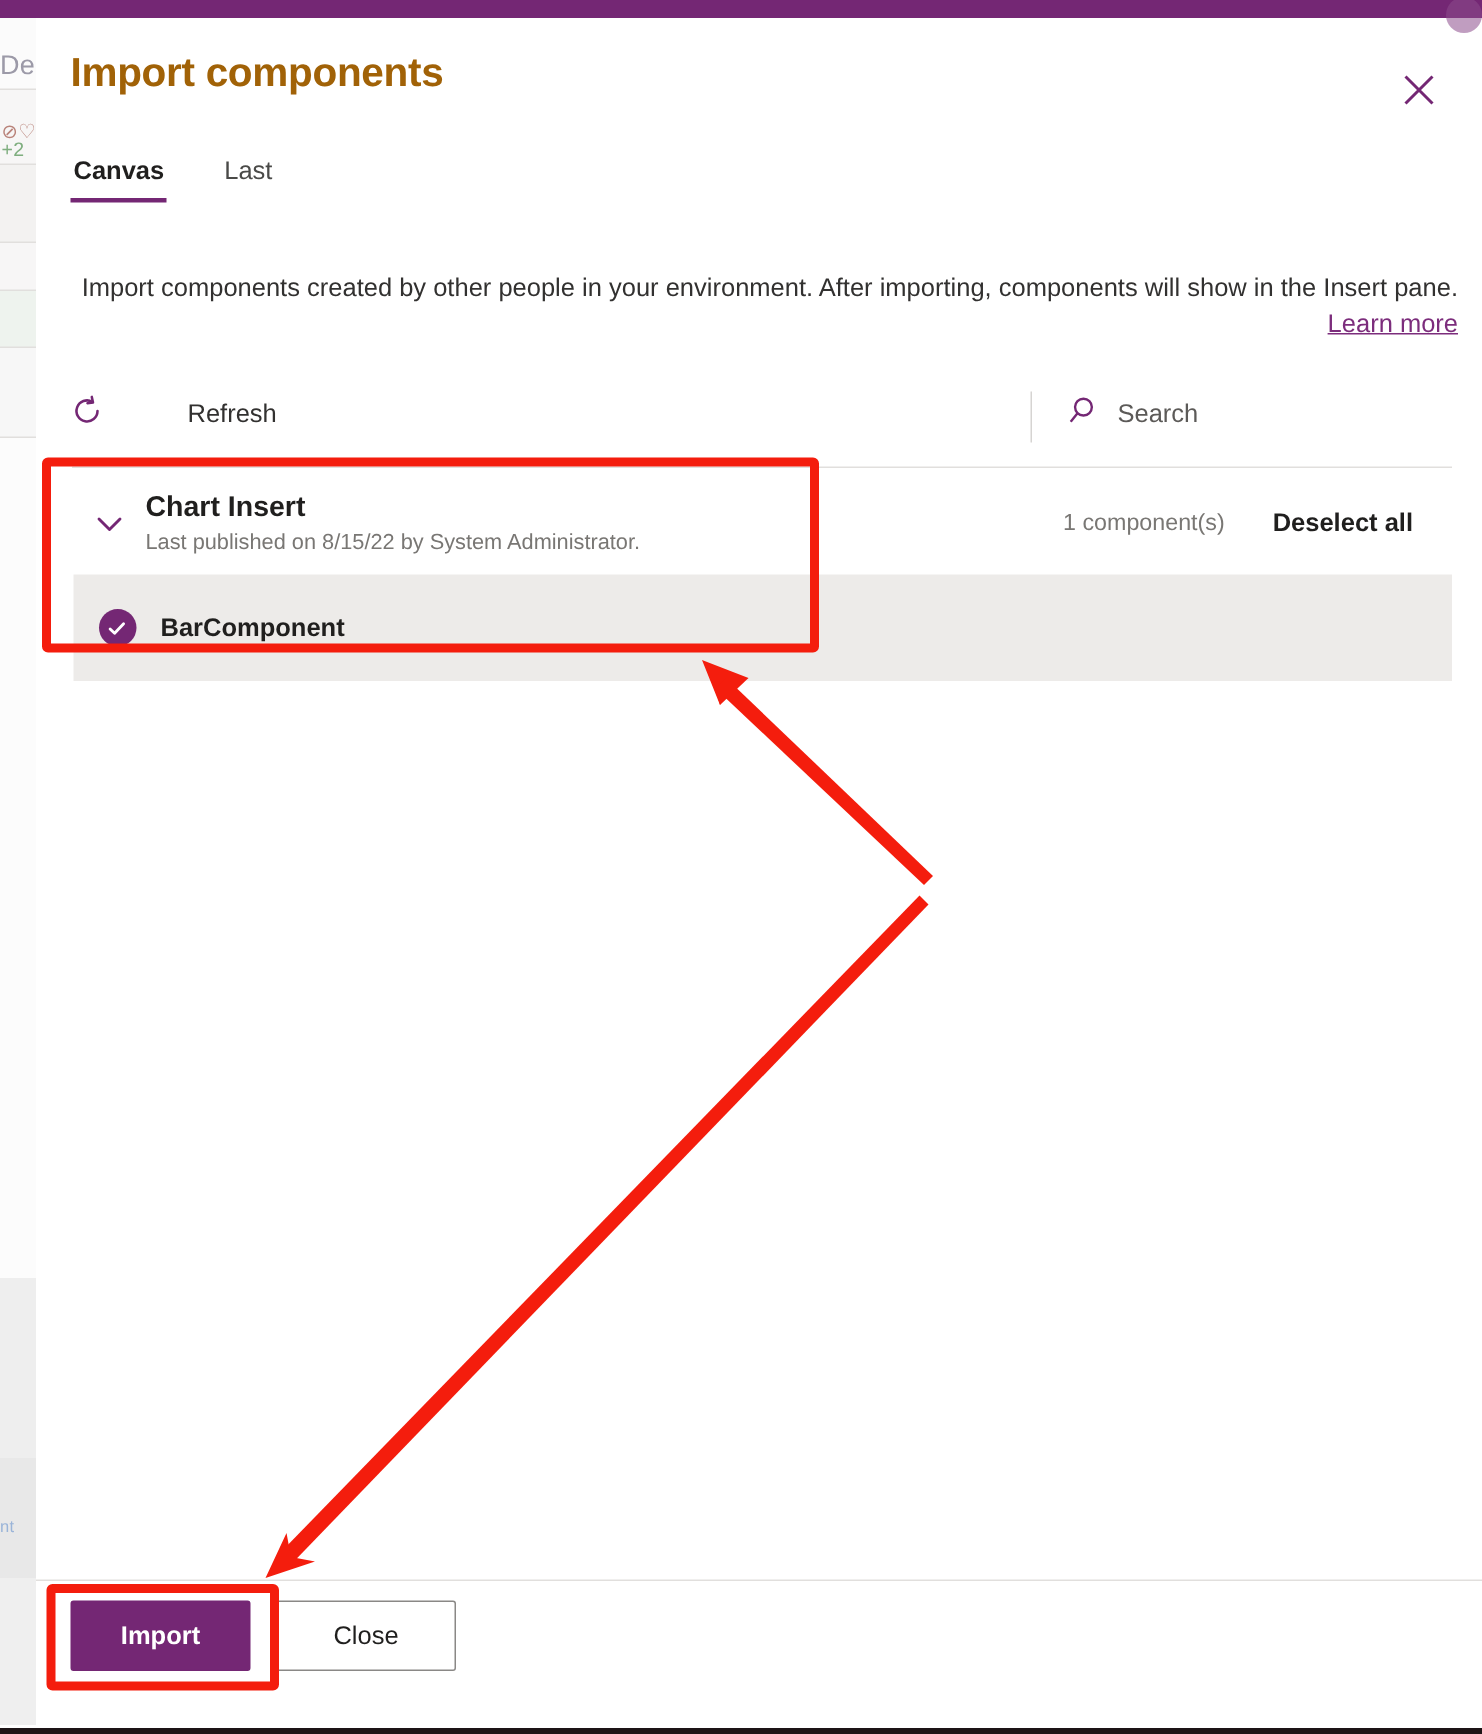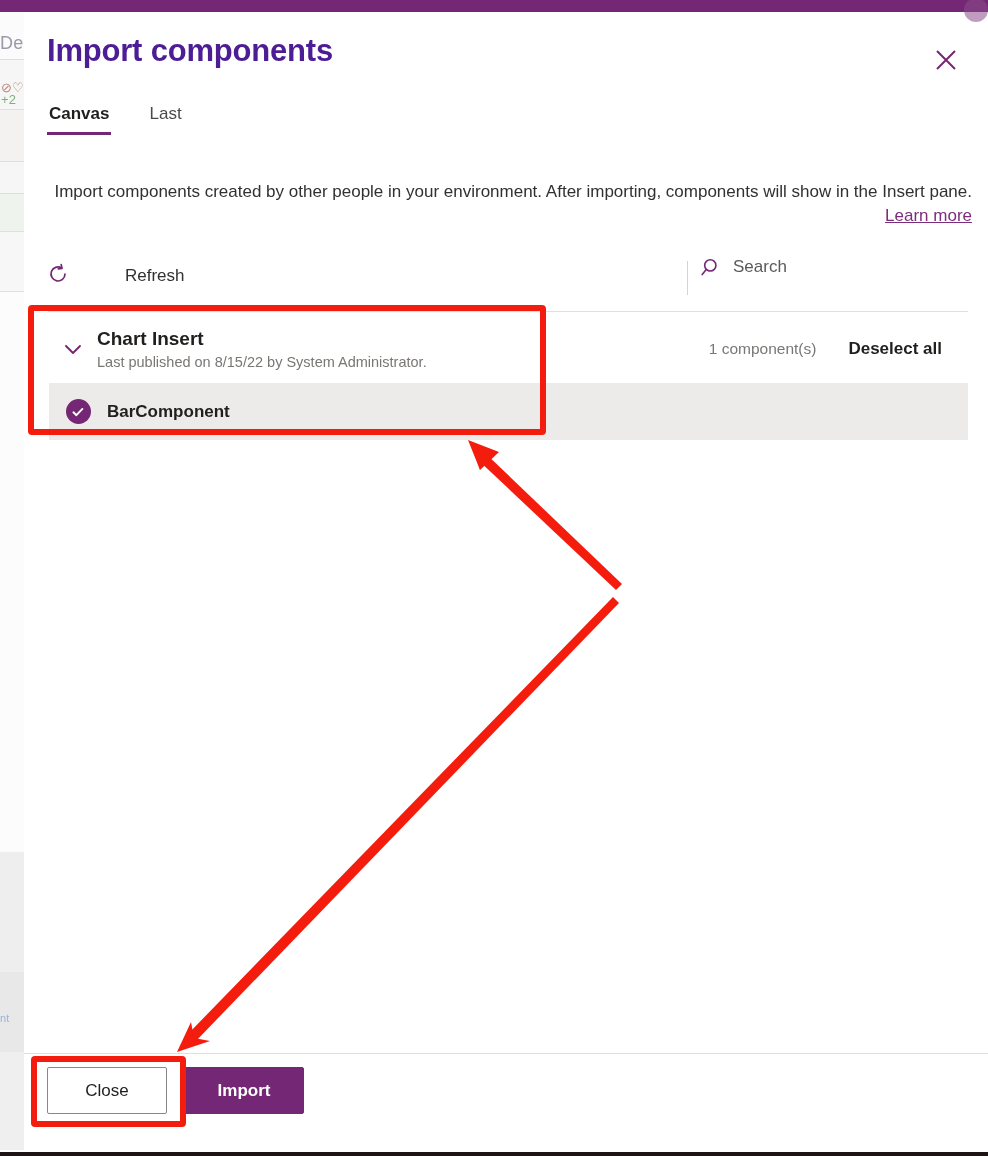--- a/index.html
+++ b/index.html
@@ -85,23 +85,23 @@
   .top-avatar {
     position: absolute; left: 940px; top: -14px;
     width: 24px; height: 24px; border-radius: 50%;
     background: #8d4c8d;
     opacity: 0.55;
   }
 
   .dialog-title {
     position: absolute;
     left: 23px; top: 21px;
-    font-size: 31px;
+    font-size: 27px;
     font-weight: 600;
-    color: #4c1d95;
+    color: #a16207;
     letter-spacing: -0.2px;
   }
 
   .close-btn {
     position: absolute;
     left: 900px; top: 26px;
     width: 44px; height: 44px;
     display: flex; align-items: center; justify-content: center;
     cursor: pointer;
     background: transparent;
@@ -163,22 +163,22 @@
     display: flex; align-items: center; gap: 10px;
     cursor: pointer;
     padding-right: 6px;
   }
   .refresh-label { font-size: 17px; color: #323130; margin-left: 46px; }
 
   .search-wrap {
     position: absolute;
     left: 640px; top: 2px;
     height: 38px;
-    display: flex; gap: 12px;
-    padding-left: 12px;
+    display: flex; align-items: center; gap: 12px;
+    padding-left: 24px;
     cursor: text;
   }
   .search-divider {
     position: absolute; left: 0; top: 4px;
     width: 1px; height: 34px;
     background: #d6d4d2;
   }
   .search-placeholder {
     font-size: 17px;
     color: #5c5a58;
@@ -229,21 +229,21 @@
     font-size: 17px;
     font-weight: 600;
     color: #201f1e;
     margin-right: 26px;
     cursor: pointer;
     white-space: nowrap;
   }
 
   .component-row {
     position: relative;
-    height: 57px;
+    height: 71px;
     display: flex; align-items: center;
     background: #edebe9;
     cursor: pointer;
   }
   .row-check {
     width: 58px; flex: 0 0 58px;
     display: flex; align-items: center; justify-content: center;
   }
   .check-circle {
     width: 25px; height: 25px;
@@ -401,22 +401,22 @@
               <path d="M3.4 8.3 L6.4 11.2 L12.4 4.9" stroke="#ffffff" stroke-width="1.9" fill="none" stroke-linecap="round" stroke-linejoin="round"></path>
             </svg>
           </div>
         </div>
         <div class="row-label">BarComponent</div>
       </div>
     </div>
 
     <div class="footer-divider"></div>
     <div class="footer">
+      <div class="btn btn-primary">Import</div>
       <div class="btn btn-secondary">Close</div>
-      <div class="btn btn-primary">Import</div>
     </div>
 
   </div>
 
   <div class="bottom-rule"></div>
 
   <div class="anno-box" id="anno-box-library"></div>
   <div class="anno-box" id="anno-box-import"></div>
 
   <svg id="anno-arrows" viewBox="0 0 988 1156">

